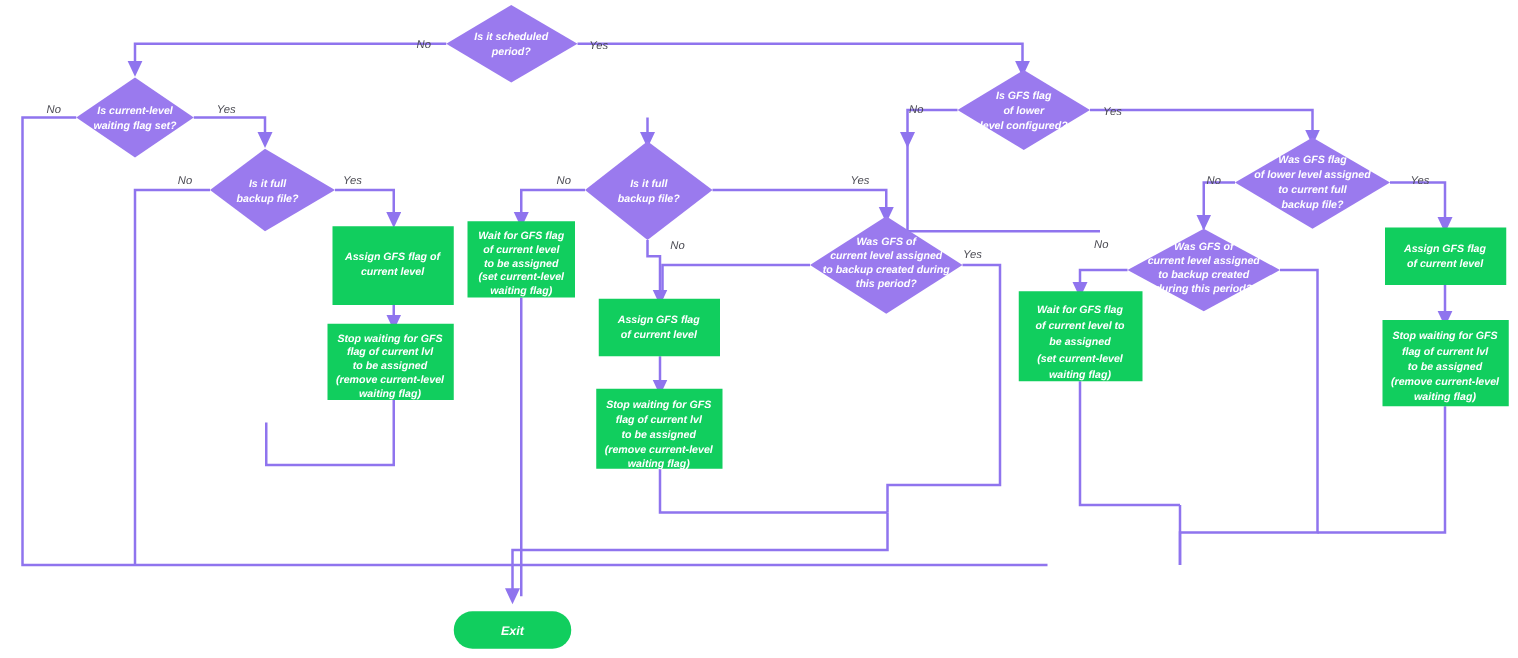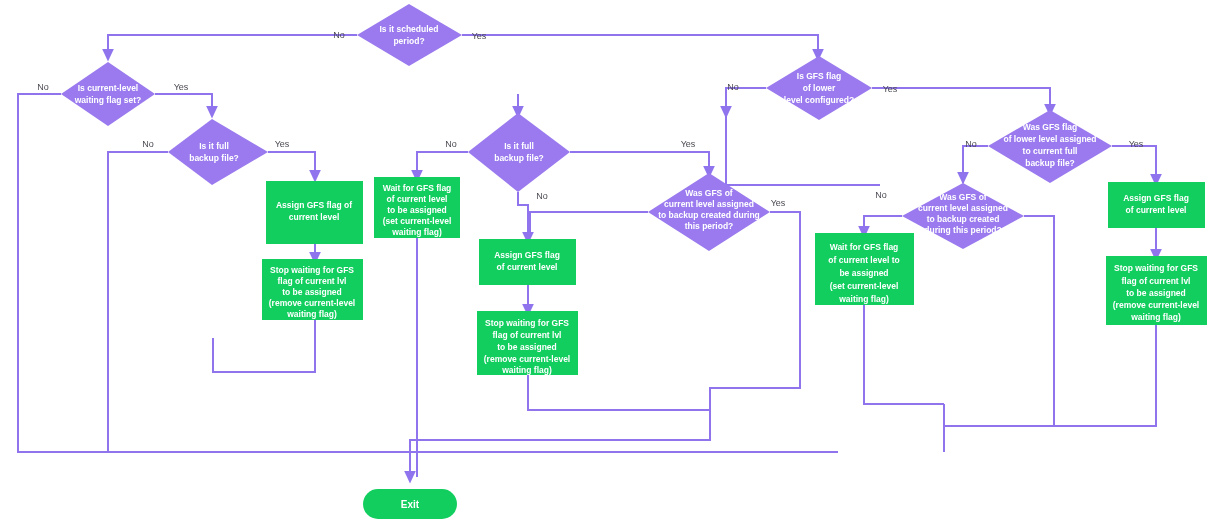--- a/index.html
+++ b/index.html
@@ -9,20 +9,21 @@
   }
   body {
     font-family: "Liberation Sans", sans-serif;
   }
   #flowchart-root {
     position: relative;
     width: 1214px;
     height: 526px;
     background: #ffffff;
     overflow: hidden;
+    font-style: italic;
   }
   svg.fc {
     position: absolute;
     left: 0;
     top: 0;
     width: 1214px;
     height: 526px;
   }
   .edge {
     fill: none;

